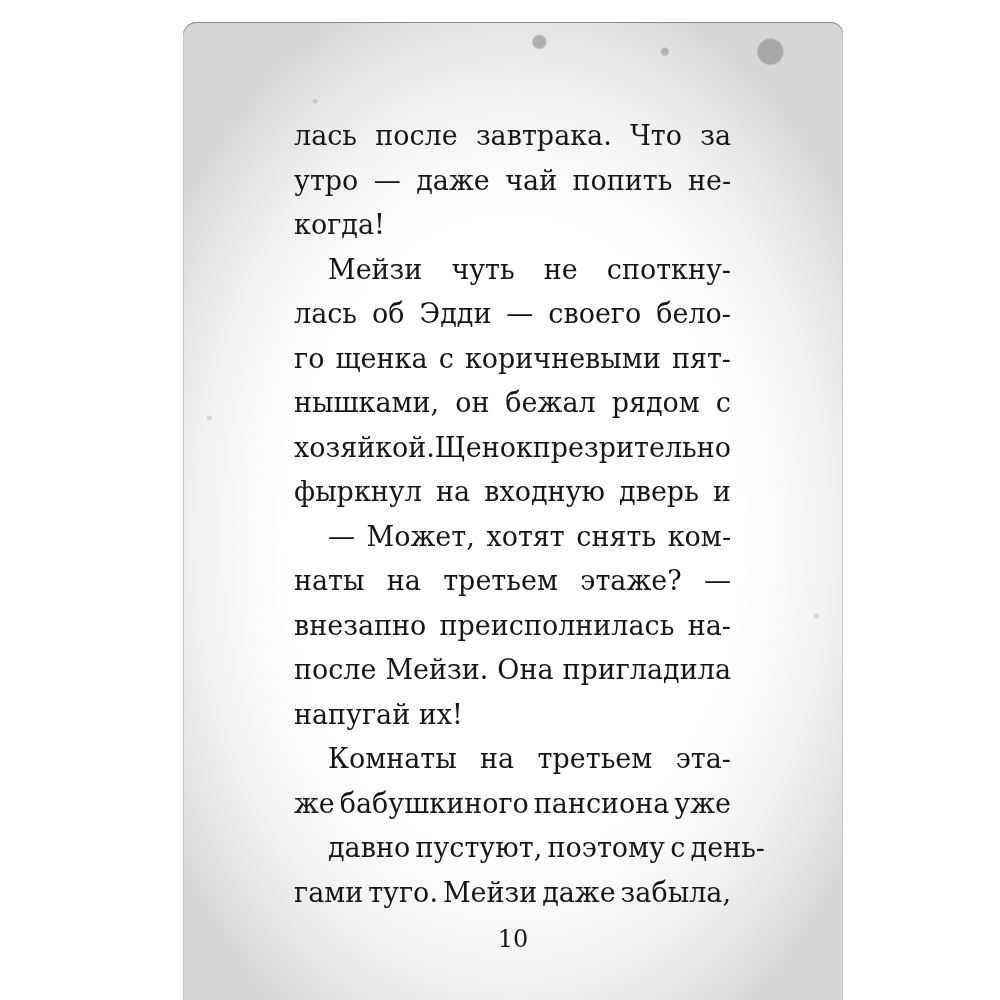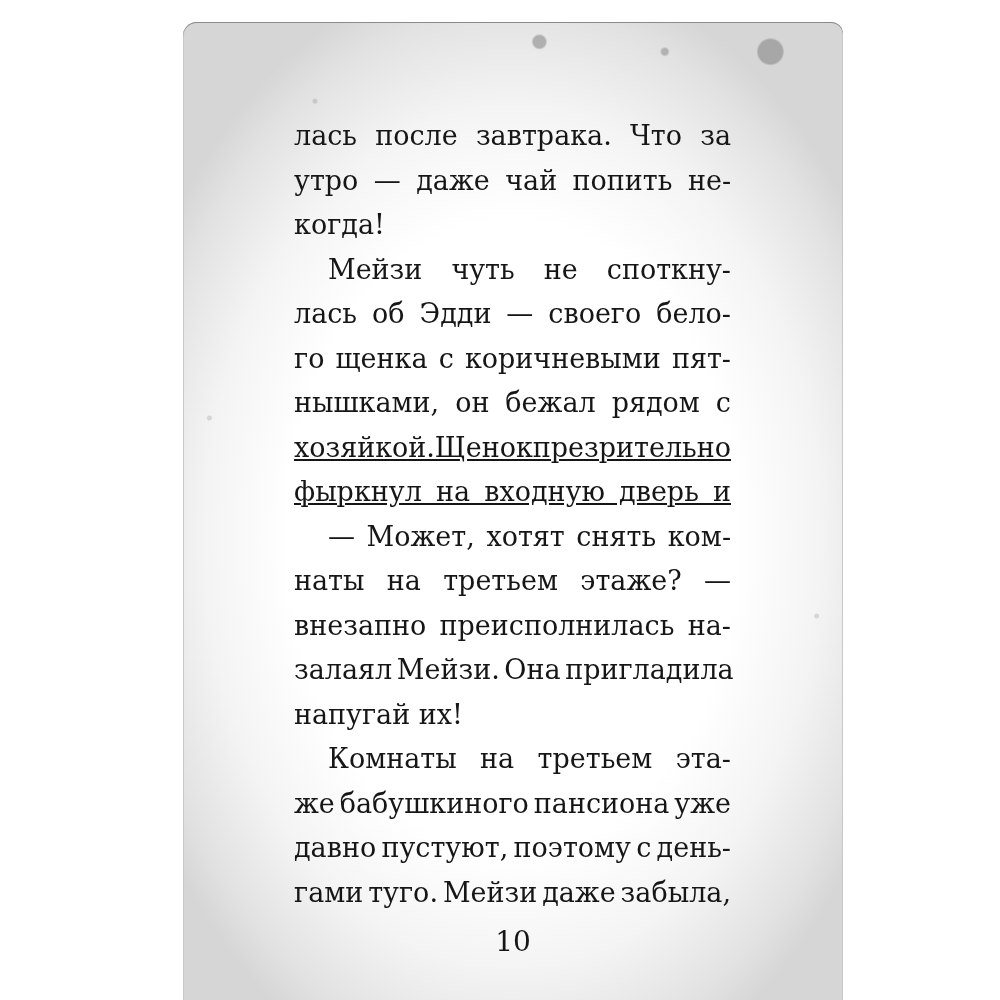--- a/index.html
+++ b/index.html
@@ -60,55 +60,55 @@
     .line.indent {
       padding-left: 34px;
     }
     .page-number {
       position: absolute;
       left: 0;
       right: 0;
       top: 903px; 
       text-align: center;
       font-family: "DejaVu Serif", "Liberation Serif", serif;
-      font-size: 28px;
+      font-size: 24px;
       color: #161616;
     }
   </style>
 </head>
 <body>
 
 <div class="page">
   <div class="text-block">
 
     <div>
       <span class="line" style="white-space: nowrap; display: block; text-align: center; word-spacing: 0px;">лась после завтрака. Что за</span>
       <span class="line" style="white-space: nowrap; display: block; text-align: left; word-spacing: 0px;">утро — даже чай попить не-</span>
       <span class="line last">когда!</span>
     </div>
 
     <div>
       <span class="line indent" style="white-space: nowrap; display: block; text-align: left; word-spacing: 0px;">Мейзи чуть не споткну-</span>
       <span class="line" style="white-space: nowrap; display: block; text-align: left; word-spacing: 0px;">лась об Эдди — своего бело-</span>
       <span class="line" style="white-space: nowrap; display: block; text-align: left; word-spacing: 0px;">го щенка с коричневыми пят-</span>
       <span class="line" style="white-space: nowrap; display: block; text-align: left; word-spacing: 0px;">нышками, он бежал рядом с</span>
-      <span class="line" style="white-space: nowrap; display: block; text-align: left; word-spacing: -8.65625px; text-decoration: underline;">хозяйкой. Щенок презрительно</span>
-      <span class="line" style="white-space: nowrap; display: block; text-align: right; word-spacing: 0px; text-decoration: underline;">фыркнул на входную дверь и</span>
+      <span class="line" style="white-space: nowrap; display: block; text-align: left; word-spacing: -8.65625px;">хозяйкой. Щенок презрительно</span>
+      <span class="line" style="white-space: nowrap; display: block; text-align: right; word-spacing: 0px;">фыркнул на входную дверь и</span>
     </div>
 
     <div>
       <span class="line indent" style="white-space: nowrap; display: block; text-align: left; word-spacing: 0px;">— Может, хотят снять ком-</span>
       <span class="line" style="white-space: nowrap; display: block; text-align: right; word-spacing: 0px;">наты на третьем этаже? —</span>
       <span class="line" style="white-space: nowrap; display: block; text-align: left; word-spacing: 0px;">внезапно преисполнилась на-</span>
-      <span class="line" style="white-space: nowrap; display: block; text-align: left; word-spacing: -4px;">залаял Мейзи. Она пригладила</span>
+      <span class="line" style="white-space: nowrap; display: block; text-align: left; word-spacing: -4px;">после Мейзи. Она пригладила</span>
       <span class="line last">напугай их!</span>
     </div>
 
     <div>
       <span class="line indent" style="white-space: nowrap; display: block; text-align: right; word-spacing: 0px;">Комнаты на третьем эта-</span>
       <span class="line" style="white-space: nowrap; display: block; text-align: left; word-spacing: -3.65104px;">же бабушкиного пансиона уже</span>
-      <span class="line" style="white-space: nowrap; display: block; text-align: left; word-spacing: -3.33984px;">давно пустуют, поэтому с день-</span>
+      <span class="line" style="white-space: nowrap; display: block; text-align: left; word-spacing: -3.33984px; margin-left: 34px;">давно пустуют, поэтому с день-</span>
       <span class="line" style="white-space: nowrap; display: block; text-align: left; word-spacing: -3.66797px;">гами туго. Мейзи даже забыла,</span>
     </div>
   </div>
 
   <div class="page-number">10</div>
 </div>
 
 </body></html>

